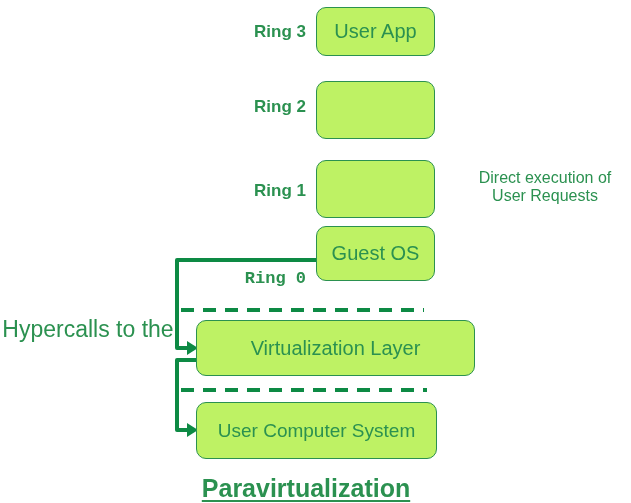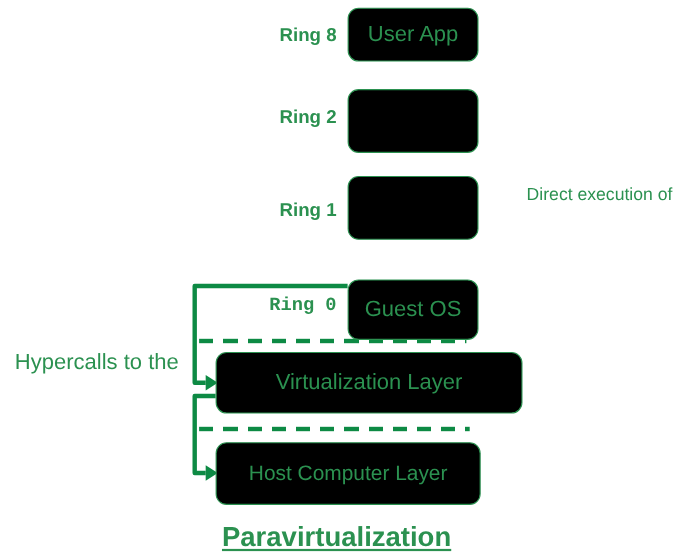--- a/index.html
+++ b/index.html
@@ -12,28 +12,28 @@
     --accent: #2b9150;
     --line: #0d8a44;
   }
   .connectors { position: absolute; left: 0; top: 0; width: 631px; height: 503px; }
   .connector-path { fill: none; stroke: var(--line); stroke-width: 4; stroke-linejoin: round; }
   .arrowhead { fill: var(--line); stroke: none; }
 
   .box {
     position: absolute; box-sizing: border-box;
     border: 1.6px solid var(--accent); border-radius: 10px;
-    background: #000000;
+    background: #bef264;
     display: flex; align-items: center; justify-content: center;
     font-size: 20px; color: var(--accent); white-space: nowrap;
   }
   .box-ring3 { left: 316px; top: 7px;   width: 119px; height: 49px; }
   .box-ring2 { left: 316px; top: 81px;  width: 119px; height: 58px; }
   .box-ring1 { left: 316px; top: 160px; width: 119px; height: 58px; }
-  .box-ring0 { left: 316px; top: 254px; width: 119px; height: 55px; }
+  .box-ring0 { left: 316px; top: 226px; width: 119px; height: 55px; }
   .box-virt  { left: 196px; top: 320px; width: 279px; height: 56px; }
   .box-host  { left: 196px; top: 402px; width: 241px; height: 57px; font-size: 19px; }
 
   .ring-label {
     position: absolute; width: 62px; left: 244px;
     color: var(--accent); font-weight: bold; font-size: 17px;
     text-align: right; line-height: 19px; white-space: nowrap;
   }
   .ring-label-3 { top: 22px; }
   .ring-label-2 { top: 97px; }
@@ -45,21 +45,21 @@
     background: repeating-linear-gradient(to right,
       var(--line) 0px, var(--line) 13px, transparent 13px, transparent 22px);
   }
   .dash-1 { left: 181px; top: 308px; width: 243px; }
   .dash-2 { left: 181px; top: 388px; width: 246px; }
 
   .note {
     position: absolute; color: var(--accent);
     text-align: center; white-space: nowrap;
   }
-  .note-left  { left: 0px;   top: 319px; width: 176px; font-size: 20px; line-height: 20px; }
+  .note-left  { left: 0px;   top: 319px; width: 176px; font-size: 23px; line-height: 20px; }
   .note-right { left: 455px; top: 169px; width: 180px; font-size: 16px; line-height: 18px; }
 
   .diagram-title {
     position: absolute; left: 190px; top: 474px; width: 232px;
     color: var(--accent); font-weight: bold; font-size: 25px;
     text-align: center; text-decoration: underline;
     text-decoration-thickness: 2px; text-underline-offset: 3px;
     white-space: nowrap;
   }
 </style>
@@ -71,36 +71,37 @@
   <svg class="connectors" viewBox="0 0 631 503" aria-hidden="true">
     <path class="connector-path" d="M 316 260 H 177 V 348 H 187"></path>
     <polygon class="arrowhead" points="187,341 198,348 187,355"></polygon>
     <path class="connector-path" d="M 196 360 H 177 V 430 H 187"></path>
     <polygon class="arrowhead" points="187,423 198,430 187,437"></polygon>
   </svg>
 
   <div class="dash dash-1"></div>
   <div class="dash dash-2"></div>
 
-  <div class="ring-label ring-label-3">Ring 8</div>
+  <div class="ring-label ring-label-3">Ring 3</div>
   <div class="ring-label ring-label-2">Ring 2</div>
   <div class="ring-label ring-label-1">Ring 1</div>
   <div class="ring-label ring-label-0">Ring 0</div>
 
   <div class="box box-ring3">User App</div>
   <div class="box box-ring2"></div>
   <div class="box box-ring1"></div>
   <div class="box box-ring0">Guest OS</div>
 
   <div class="box box-virt">Virtualization Layer</div>
-  <div class="box box-host">Host Computer Layer</div>
+  <div class="box box-host">User Computer System</div>
 
   <div class="note note-left">
     <span>Hypercalls to the</span><br>
   </div>
 
   <div class="note note-right">
     <span>Direct execution of</span><br>
+    <span>User Requests</span>
   </div>
 
   <div class="diagram-title">Paravirtualization</div>
 
 </div>
 
 </body></html>

